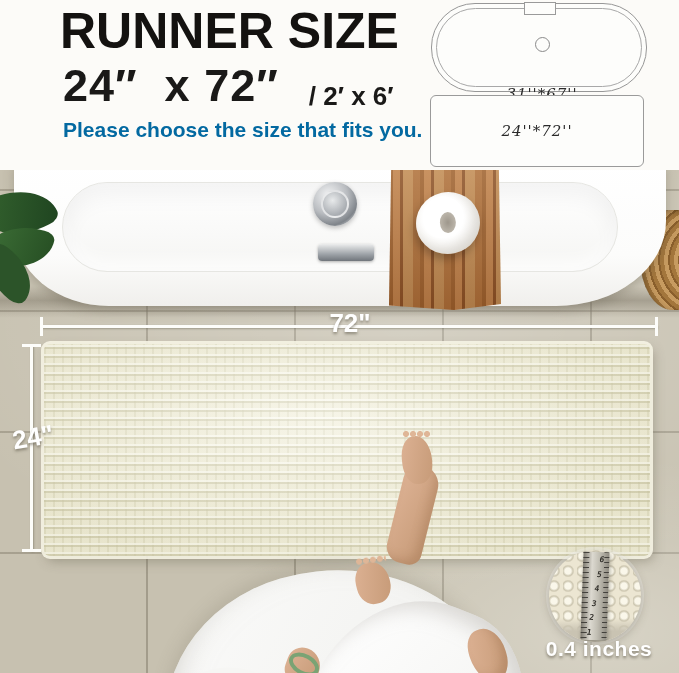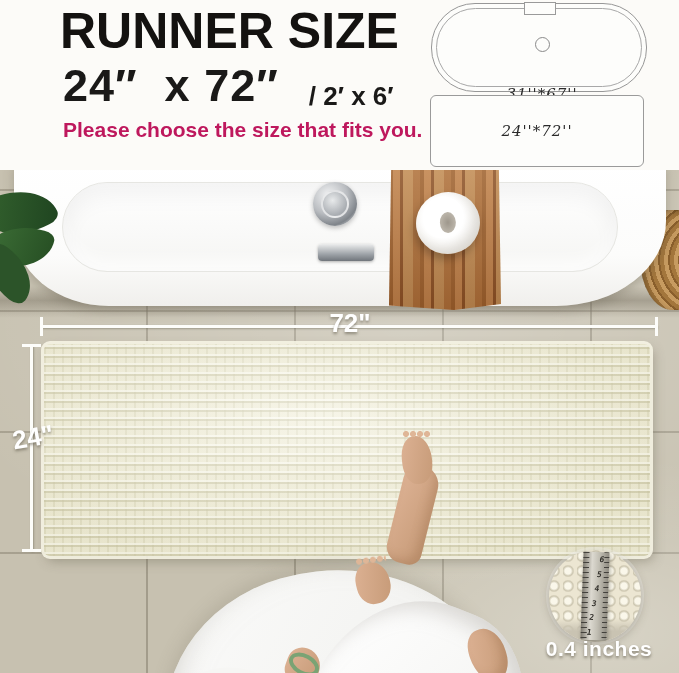--- a/index.html
+++ b/index.html
@@ -3,21 +3,21 @@
 <meta charset="utf-8">
 <style>
   html,body{margin:0;padding:0;background:#ffffff;}
   .stage{position:relative;width:679px;height:673px;overflow:hidden;background:#fcfbf8;font-family:"Liberation Sans",sans-serif;}
   
   .banner{position:absolute;left:0;top:0;width:679px;height:170px;background:#fcfbf8;}
   .title{position:absolute;left:60px;top:2px;margin:0;font-size:50px;font-weight:800;letter-spacing:0px;color:#141210;}
   .size-row{position:absolute;left:63px;top:60px;display:flex;align-items:flex-end;color:#1a1918;}
   .size-main{font-size:45px;font-weight:800;white-space:pre;letter-spacing:1px;}
   .size-alt{font-size:26px;font-weight:700;margin-left:30px;white-space:pre;}
-  .subtitle{position:absolute;left:63px;top:118px;margin:0;font-size:21px;font-weight:700;color:#be185d;}
+  .subtitle{position:absolute;left:63px;top:118px;margin:0;font-size:21px;font-weight:700;color:#0369a1;}
   .tub-diagram{position:absolute;left:431px;top:3px;width:214px;height:87px;border:1.5px solid #979797;border-radius:44px;background:#fdfdfb;}
   .tub-inner{position:absolute;left:4px;right:4px;top:4px;bottom:4px;border:1px solid #a8a8a8;border-radius:40px;}
   .tub-tab{position:absolute;left:92px;top:-2px;width:30px;height:11px;background:#fdfdfb;border:1px solid #9a9a9a;}
   .tub-drain{position:absolute;left:103px;top:33px;width:13px;height:13px;border:1.5px solid #8a8a8a;border-radius:50%;}
   .tub-label{position:absolute;left:3px;top:49px;width:100%;text-align:center;font-family:"DejaVu Serif",serif;font-style:italic;font-size:15px;color:#2a2a2a;letter-spacing:1px;margin-top:32px;}
   .mat-diagram{position:absolute;left:430px;top:95px;width:212px;height:70px;border:1.5px solid #9a9a9a;border-radius:6px;background:#fdfdfb;display:flex;align-items:center;justify-content:center;}
   .mat-label{font-family:"DejaVu Serif",serif;font-style:italic;font-size:15px;color:#2a2a2a;letter-spacing:1px;}
   
   .photo{position:absolute;left:0;top:170px;width:679px;height:503px;overflow:hidden;background-color:#c7c1b0;
     background-image:

